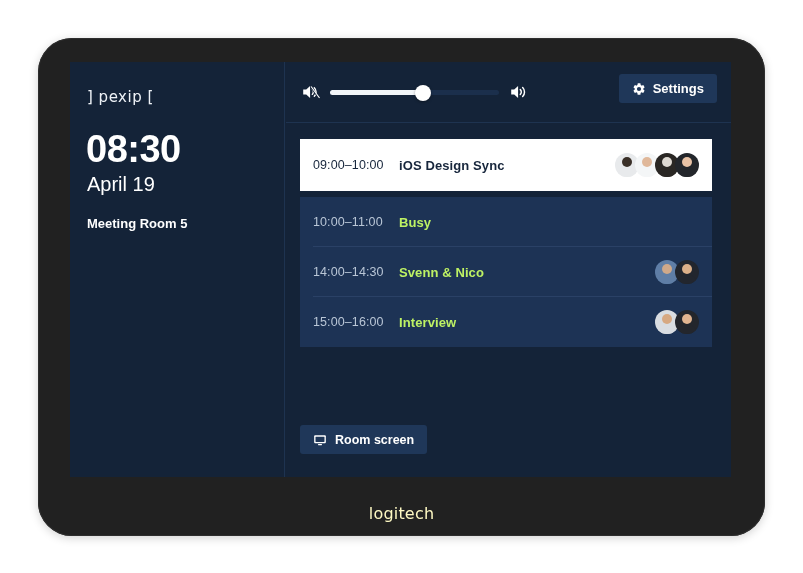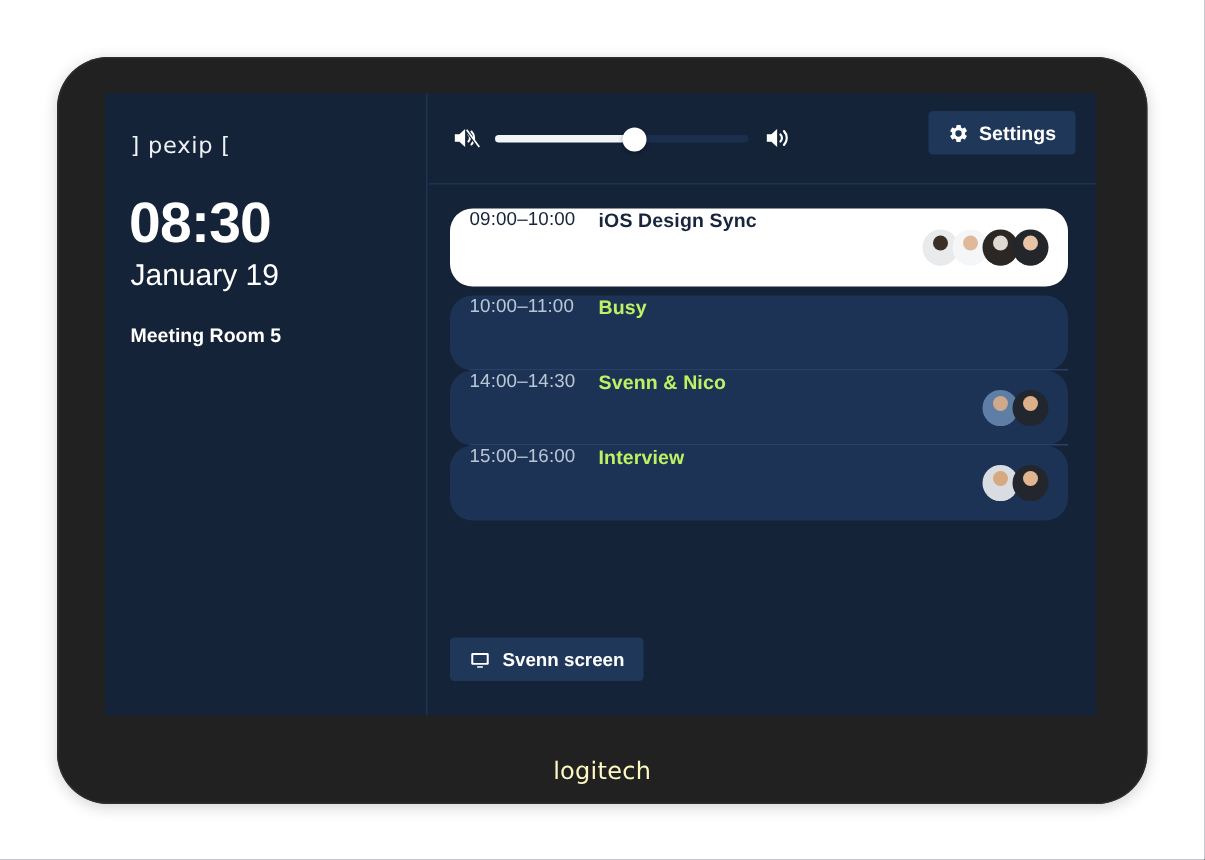--- a/index.html
+++ b/index.html
@@ -194,25 +194,25 @@
   #meeting-list {
     position: absolute;
     left: 14px;
     top: 77px;
     width: 412px;
   }
   .meeting-row {
     position: relative;
     height: 50px;
     display: flex;
+    align-items: center;
     padding: 0 13px;
     box-sizing: border-box;
     background: #1d3355;
     cursor: pointer;
-    border-radius: 15px;
   }
   .meeting-row.active {
     background: #ffffff;
     height: 52px;
     margin-bottom: 6px;
   }
   .meeting-row.sep:after {
     content: "";
     position: absolute;
     left: 13px;
@@ -304,21 +304,21 @@
 </head>
 <body>
 
 <div id="device-frame" style="background: rgb(33, 33, 33);">
 
   <div id="screen" style="background: rgb(20, 35, 56);">
 
     <div id="sidebar">
       <div id="pexip-logo">] pexip [</div>
       <div id="clock-time">08:30</div>
-      <div id="clock-date">January 19</div>
+      <div id="clock-date">April 19</div>
       <div id="room-name">Meeting Room 5</div>
     </div>
 
     <div id="main">
 
       <div id="toolbar">
 
         <div id="mute-icon">
           <svg class="icon-svg" width="22" height="22" viewBox="0 0 24 24" fill="#ffffff">
             <path d="M3.5 9.3v5.4h3.3L11 18.5V5.5L6.8 9.3H3.5z"></path>
@@ -415,20 +415,20 @@
         </div>
 
       <div id="share-screen-button" style="background: rgb(31, 55, 89);">
         <span>
           <svg class="icon-svg" width="14" height="14" viewBox="0 0 24 24" fill="#ffffff">
             <rect x="2" y="4" width="20" height="13.5" rx="1.6"></rect>
             <rect x="4.3" y="6.3" width="15.4" height="9" rx="0.6" fill="#1f3759"></rect>
             <rect x="8.5" y="19" width="7" height="1.8" rx="0.8"></rect>
           </svg>
         </span>
-        <span class="lbl">Svenn screen</span>
+        <span class="lbl">Room screen</span>
       </div>
 
     </div>
   </div>
 
   <div id="brand-logitech">logitech</div>
 </div>
 
 </body></html>

